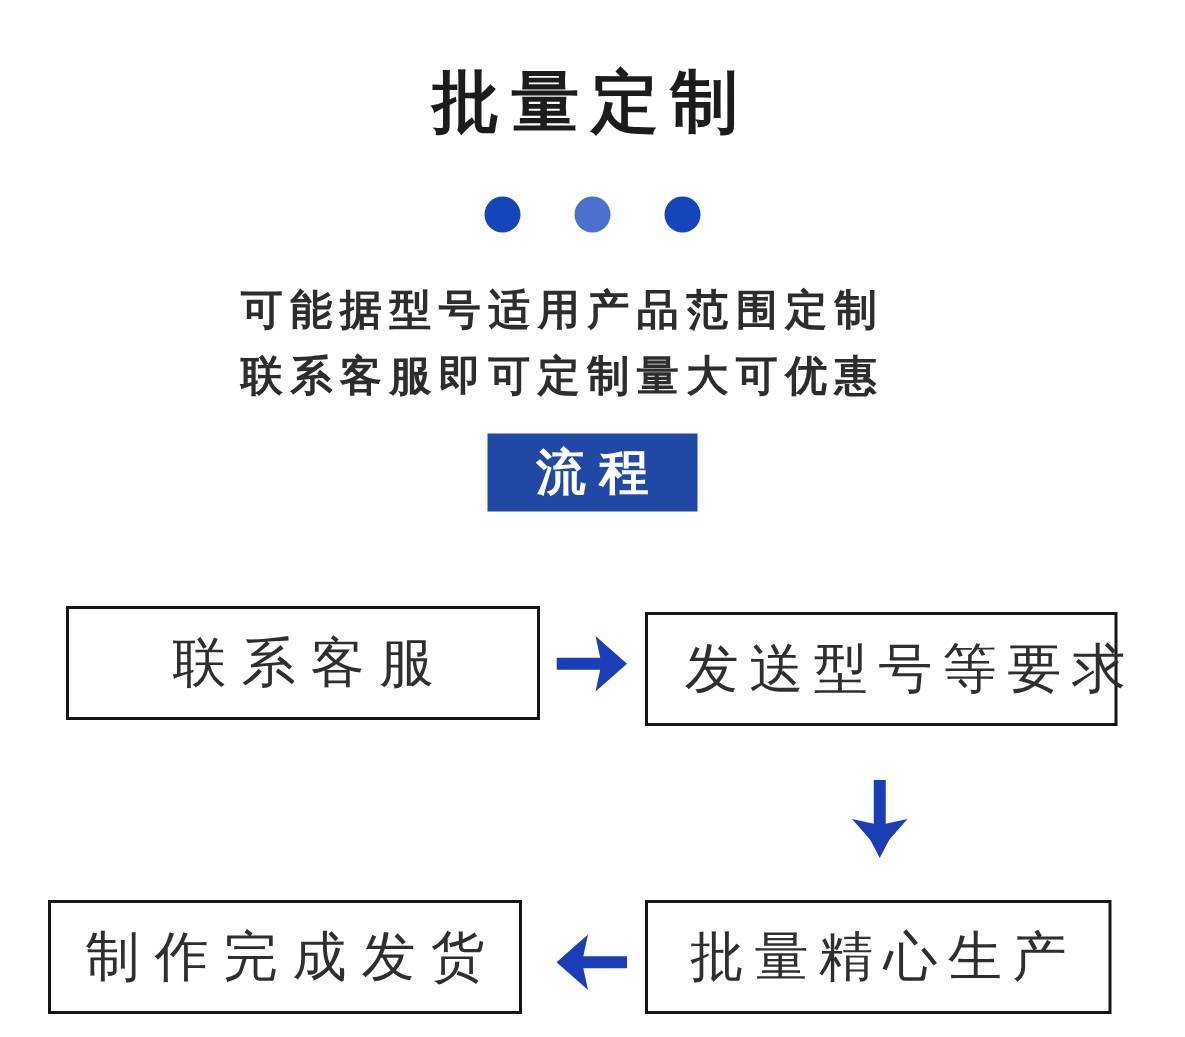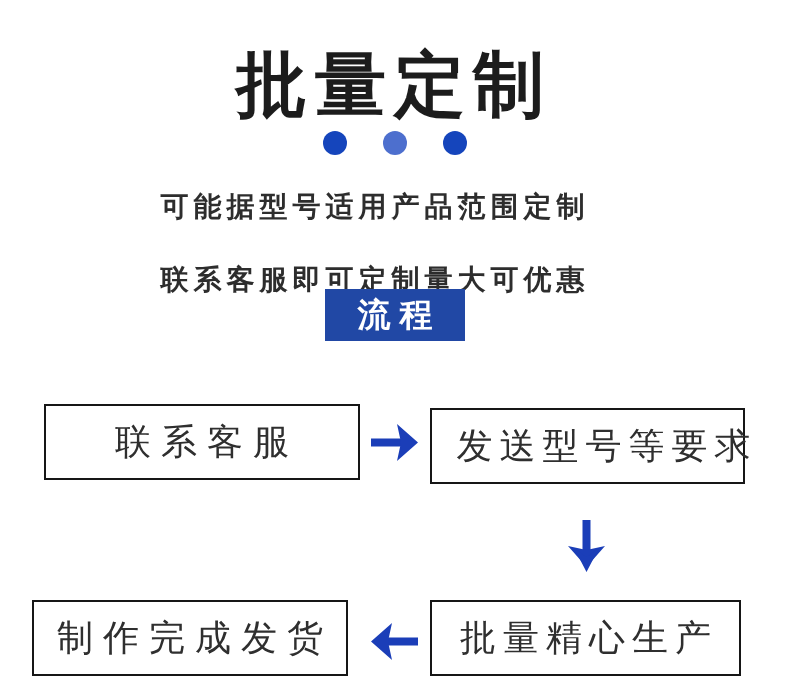--- a/index.html
+++ b/index.html
@@ -14,21 +14,21 @@
     position: relative;
     width: 790px; height: 691px;
     background: #ffffff;
   }
 
   
   .title {
     position: absolute;
     top: 38px; left: 0; width: 788px;
     text-align: center;
-    font-size: 71px;
+    font-size: 45px;
     font-weight: 700;
     letter-spacing: 8px;
     color: #1c1c1c;
   }
 
   
   .dots {
     position: absolute;
     top: 131px; left: 0; width: 790px;
     display: flex;
@@ -48,21 +48,21 @@
   .sub {
     position: absolute;
     left: 0; width: 750px;
     text-align: center;
     font-size: 28px;
     font-weight: 700;
     letter-spacing: 5px;
     color: #2d2d2d;
   }
   .sub.line1 { top: 188px; }
-  .sub.line2 { top: 232px; margin-top: 29px; }
+  .sub.line2 { top: 232px; }
 
   
   .section-badge {
     position: absolute;
     left: 325px; top: 289px;
     width: 140px; height: 52px;
     background: #2148a5;
     display: flex;
     align-items: center;
     justify-content: center;

